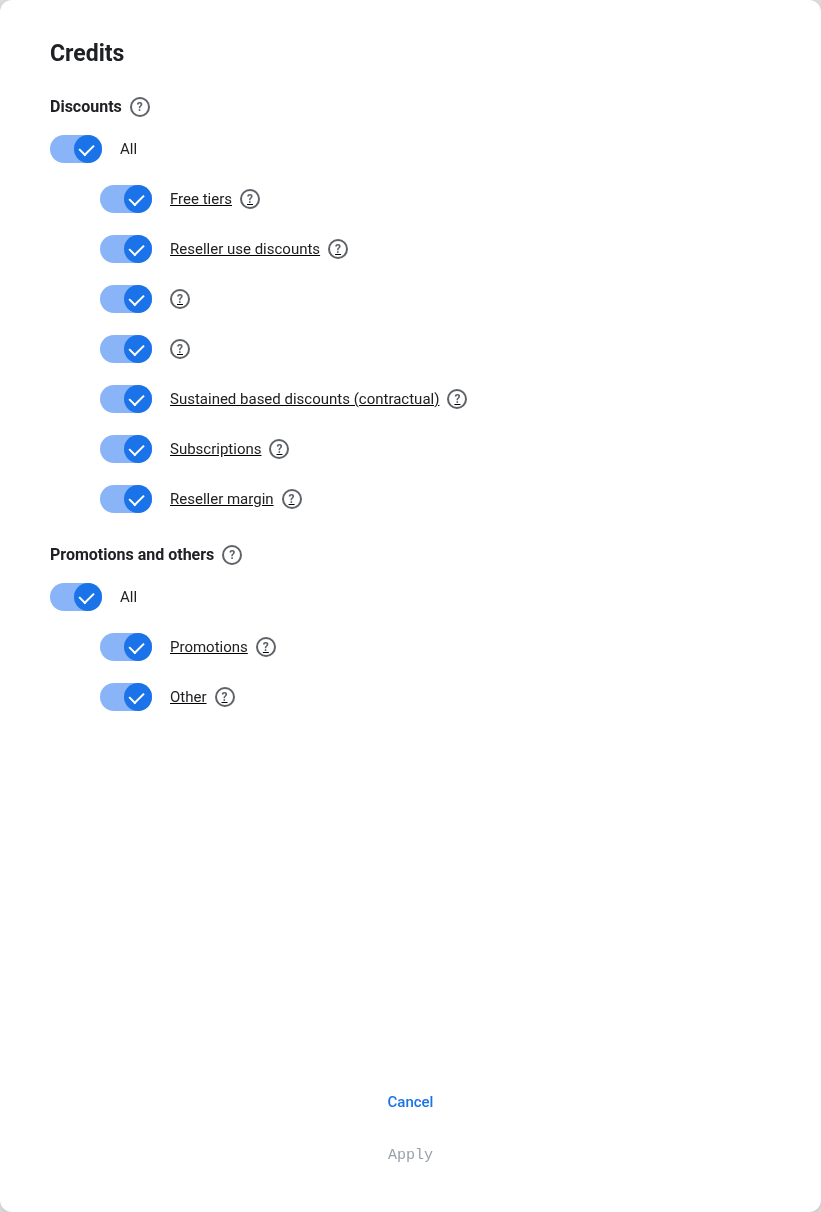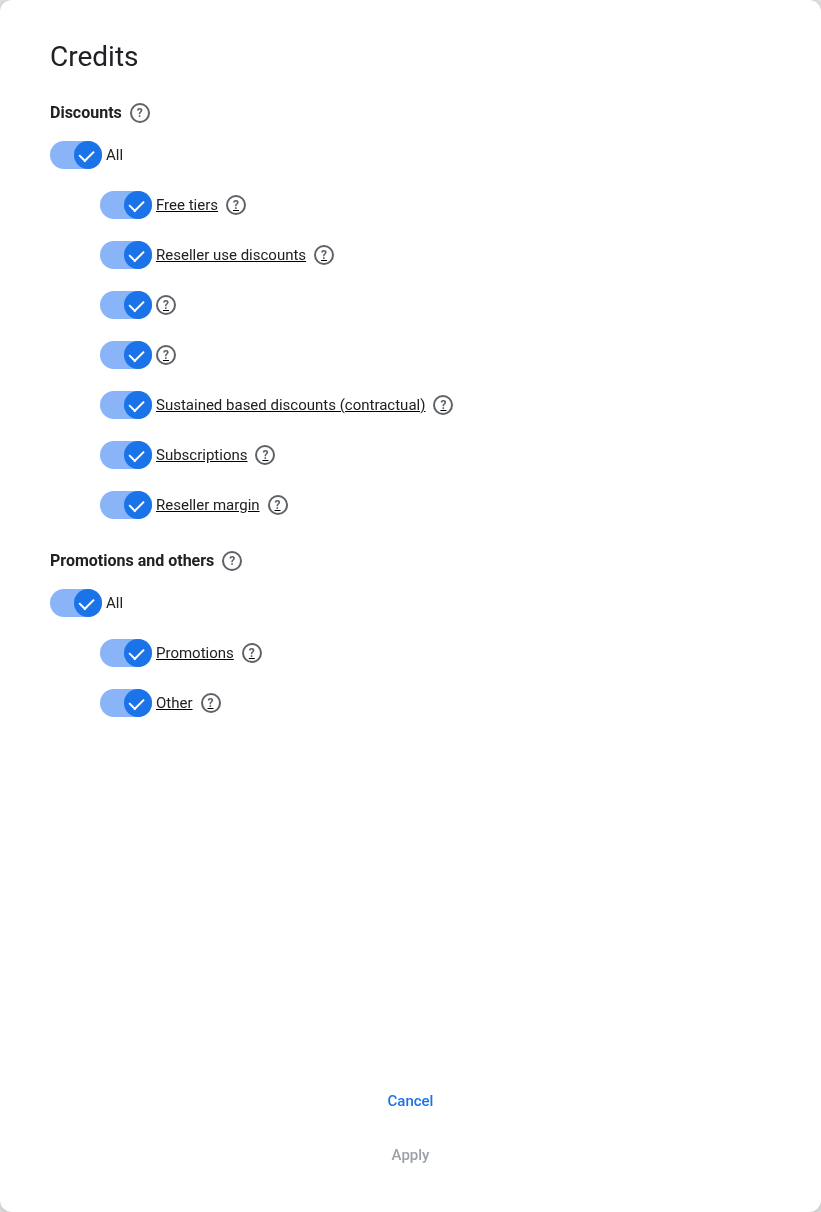--- a/index.html
+++ b/index.html
@@ -23,22 +23,22 @@
       width: 821px;
       min-height: 1212px;
       padding: 40px 50px 0 50px;
       position: relative;
       box-shadow: 0 2px 8px rgba(0,0,0,0.15);
       display: flex;
       flex-direction: column;
     }
 
     .dialog-title {
-      font-size: 28px;
-      font-weight: 400;
+      font-size: 23px;
+      font-weight: 700;
       color: #202124;
       margin-bottom: 30px;
     }
 
     .section-label {
       font-size: 16px;
       font-weight: 700;
       color: #202124;
       display: flex;
       gap: 8px;
@@ -56,21 +56,21 @@
       font-size: 12px;
       color: #5f6368;
       font-weight: 700;
       cursor: pointer;
       flex-shrink: 0;
     }
 
     .toggle-row {
       display: flex;
       align-items: center;
-      gap: 4px;
+      gap: 18px;
       margin-bottom: 22px;
     }
 
     .toggle-row.indented {
       margin-left: 50px;
       text-decoration: underline;
     }
 
     .toggle-row .label {
       font-size: 15px;
@@ -143,20 +143,21 @@
 
     .btn-apply {
       font-size: 15px;
       font-weight: 500;
       color: #9aa0a6;
       background: none;
       border: none;
       cursor: not-allowed;
       padding: 8px 12px;
       border-radius: 4px;
+      font-family: Liberation Mono, monospace;
     }
   </style>
 </head>
 <body>
 
 <div class="dialog">
   <h1 class="dialog-title">Credits</h1>
 
   <div>
     <div class="section-label">

